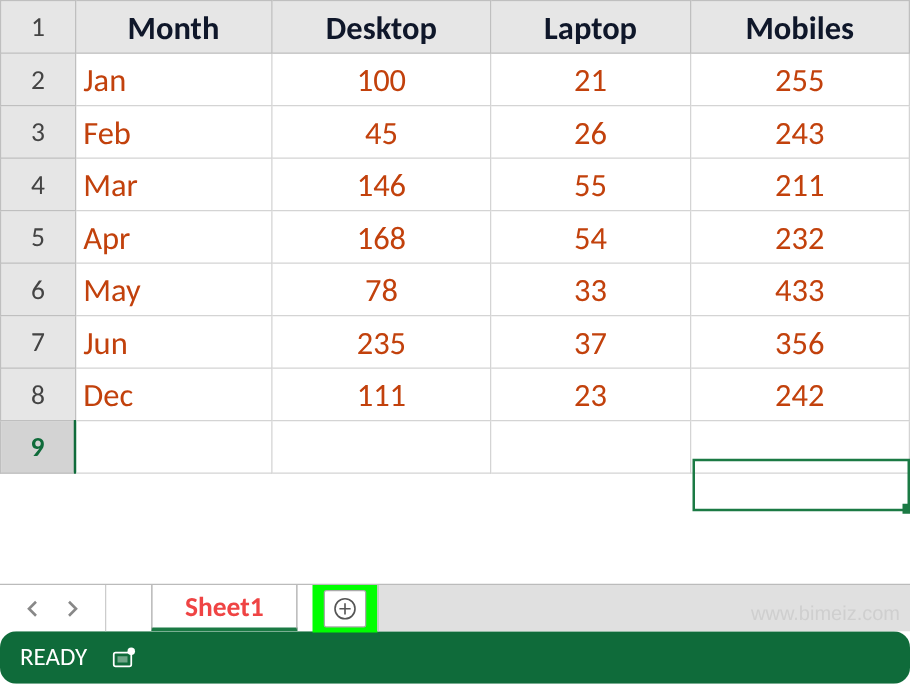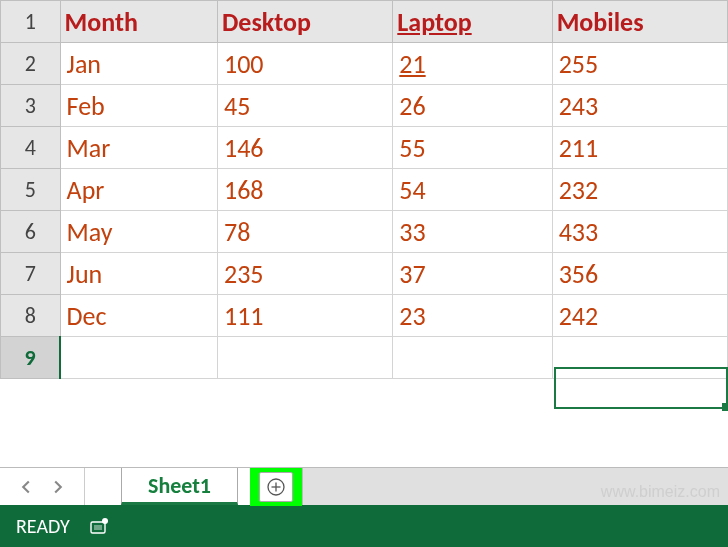--- a/index.html
+++ b/index.html
@@ -32,40 +32,40 @@
     }
     th.row-header.sel {
       background: #d3d3d3;
       color: #0f6b3a;
       font-weight: bold;
       border-right: 2px solid #0f6b3a;
     }
     th.col-header {
       background: #e6e6e6;
       border: 1px solid #bfbfbf;
-      text-align: left;
+      text-align: center;
       font-weight: bold;
       font-size: 26px;
       height: 30px;
       padding: 0 4px;
-      color: #b91c1c;
+      color: #0f172a;
     }
     td.cell {
       border: 1px solid #d4d4d4;
       font-size: 26px;
       padding: 2px 6px;
       height: 42px;
       color: #c2410c;
       background: #fff;
     }
     td.cell.text { text-align: left; }
-    td.cell.num { text-align: left; }
+    td.cell.num { text-align: center; }
     .col-month { width: 158px; }
     .col-desktop { width: 176px; }
-    .col-laptop { width: 160px; text-decoration: underline; }
+    .col-laptop { width: 160px; }
     .col-mobiles { width: 176px; }
 
     tr.head-row th.col-header:first-child {
       font-weight: normal;
       font-size: 22px;
     }
 
     .active-cell {
       position: absolute;
       border: 2px solid #1b7a44;
@@ -104,21 +104,21 @@
       color: #888;
       font-size: 16px;
     }
     .sheet-tab {
       padding: 4px 26px;
       border: 1px solid #aaa;
       border-top: none;
       background: #fff;
       font-size: 22px;
       font-weight: bold;
-      color: #15803d;
+      color: #ef4444;
       display: flex;
       align-items: center;
       margin-left: 36px;
       border-bottom: 3px solid #1b7a44;
     }
     .add-sheet-wrap {
       width: 52px;
       height: 38px;
       background: #00ff00;
       display: flex;
@@ -144,20 +144,21 @@
 
     .status-bar {
       height: 42px;
       background: #0f6b3a;
       color: #fff;
       display: flex;
       align-items: center;
       padding: 0 16px;
       gap: 18px;
       font-size: 20px;
+      border-radius: 13px;
     }
     .status-icon {
       display: flex;
       align-items: center;
     }
     .watermark {
       position: absolute;
       right: 8px;
       bottom: 46px;
       color: rgba(200,200,200,0.7);

